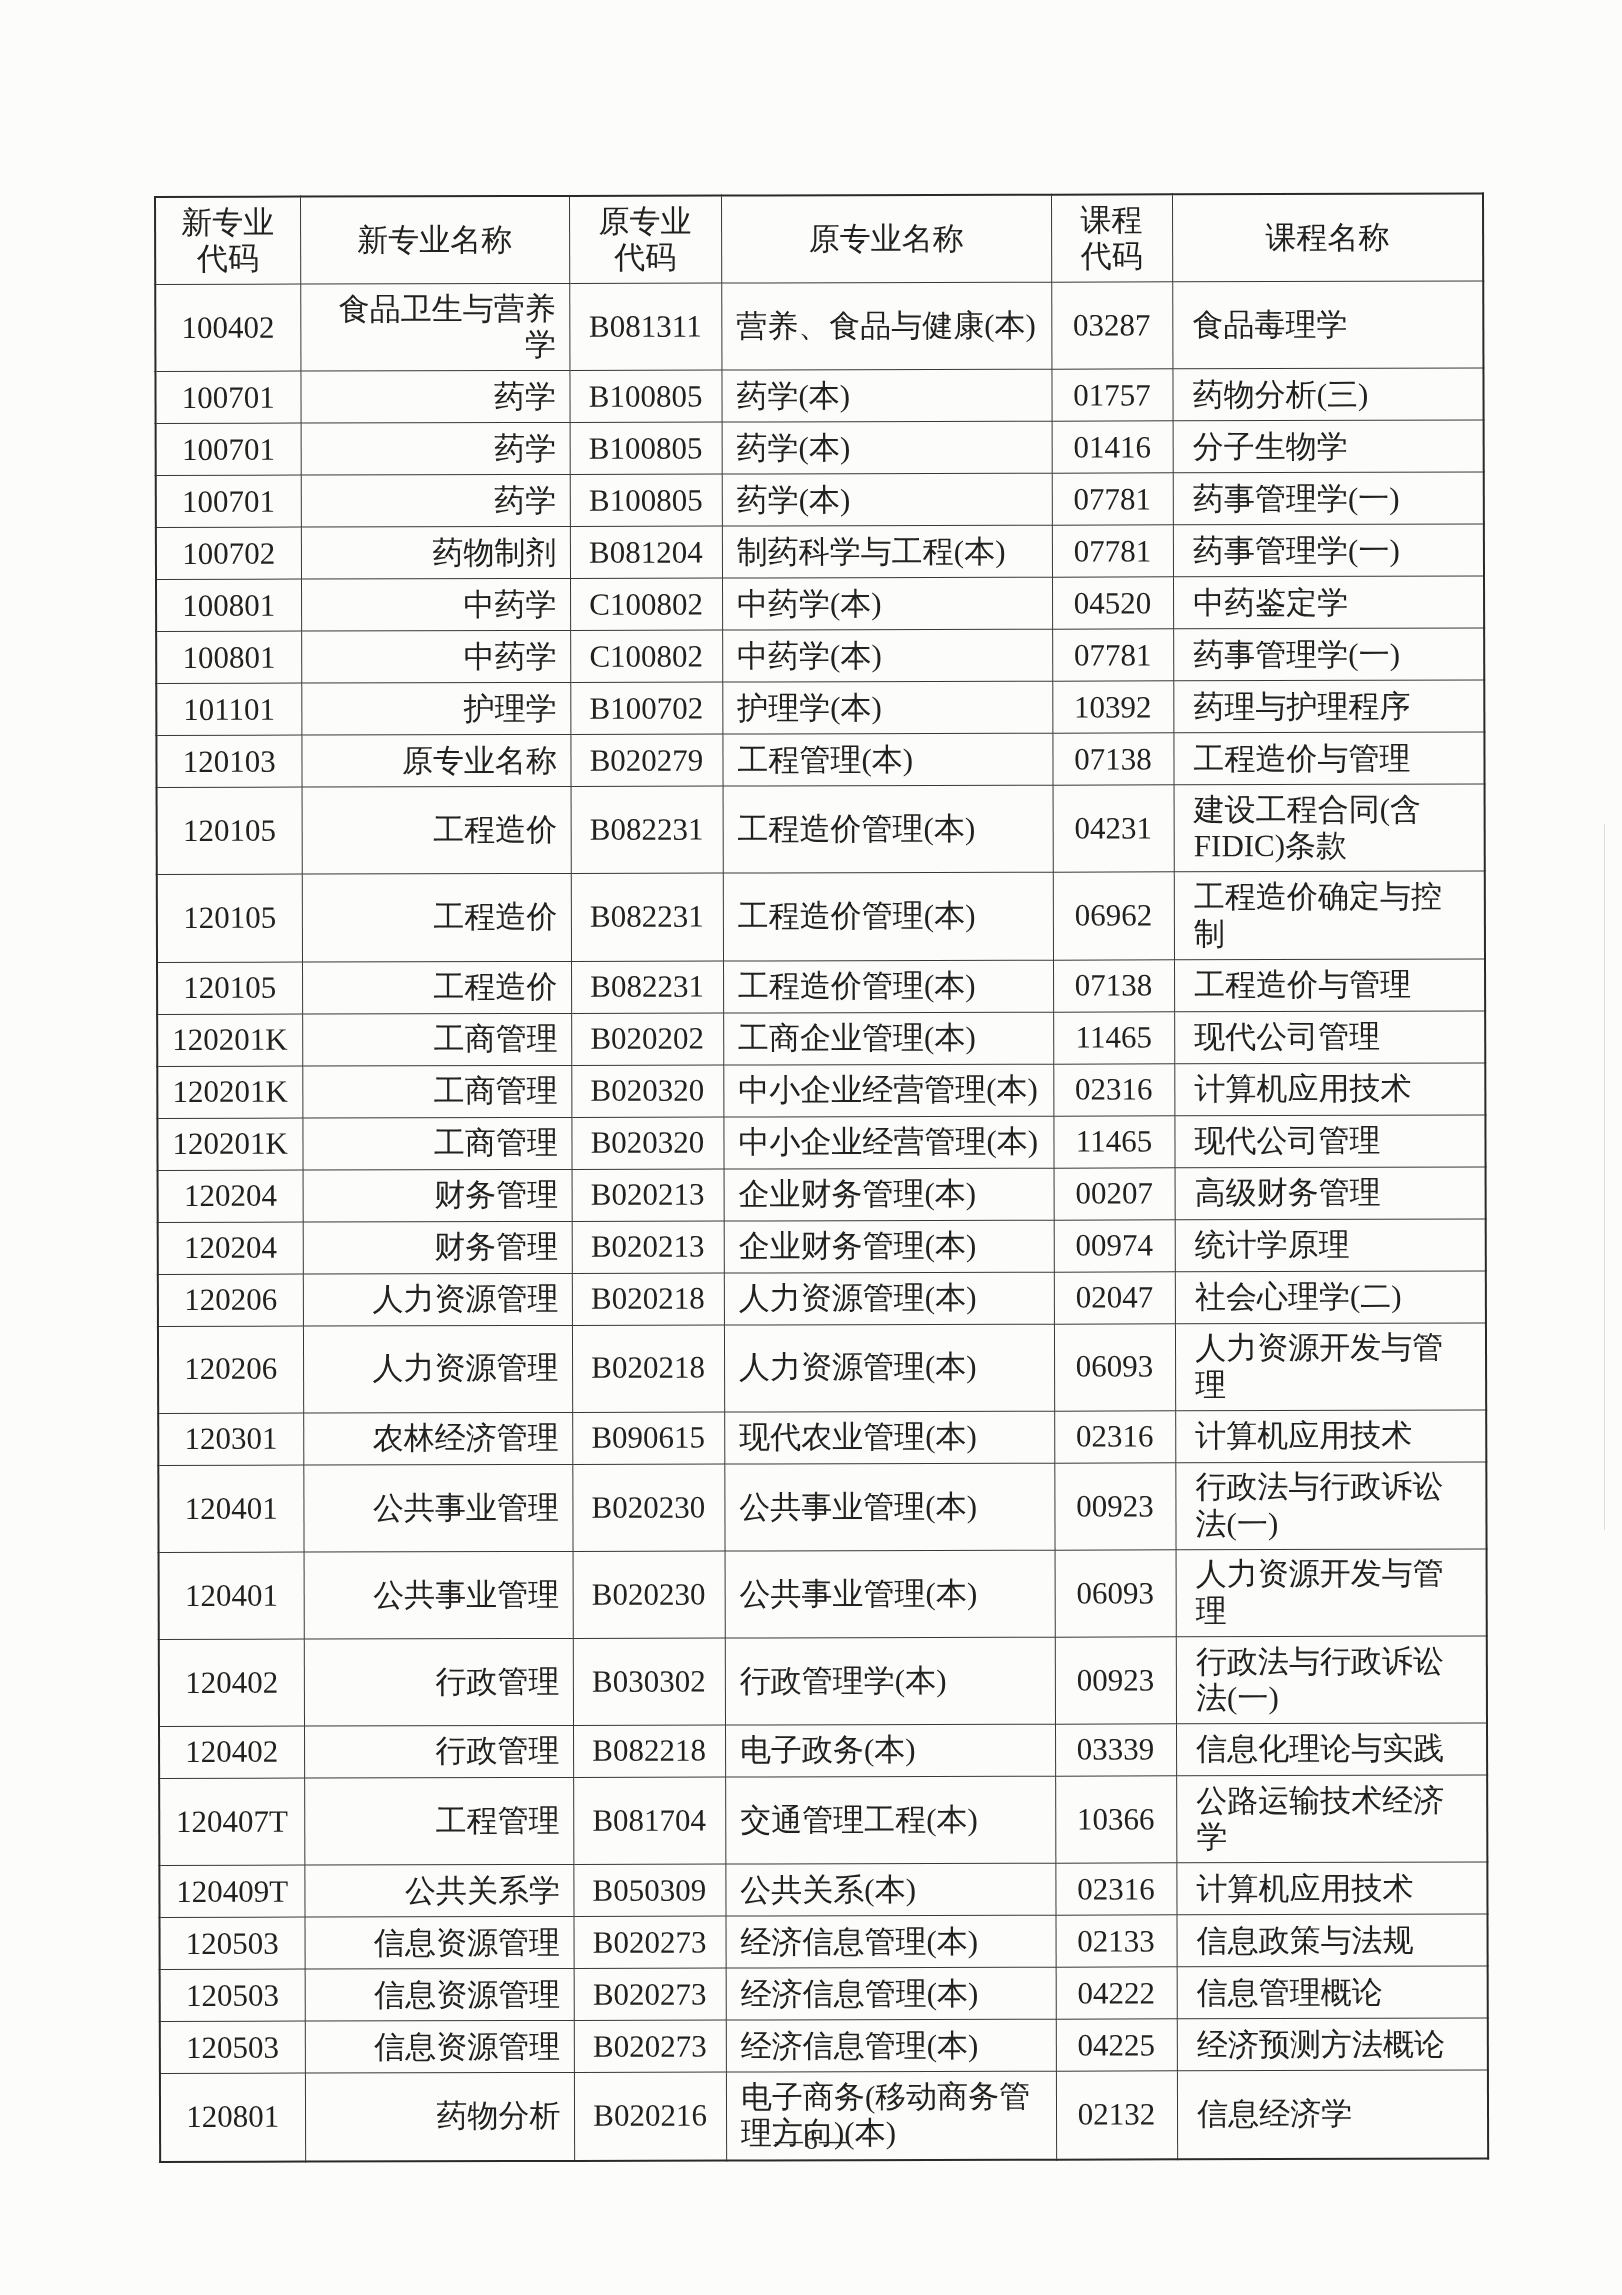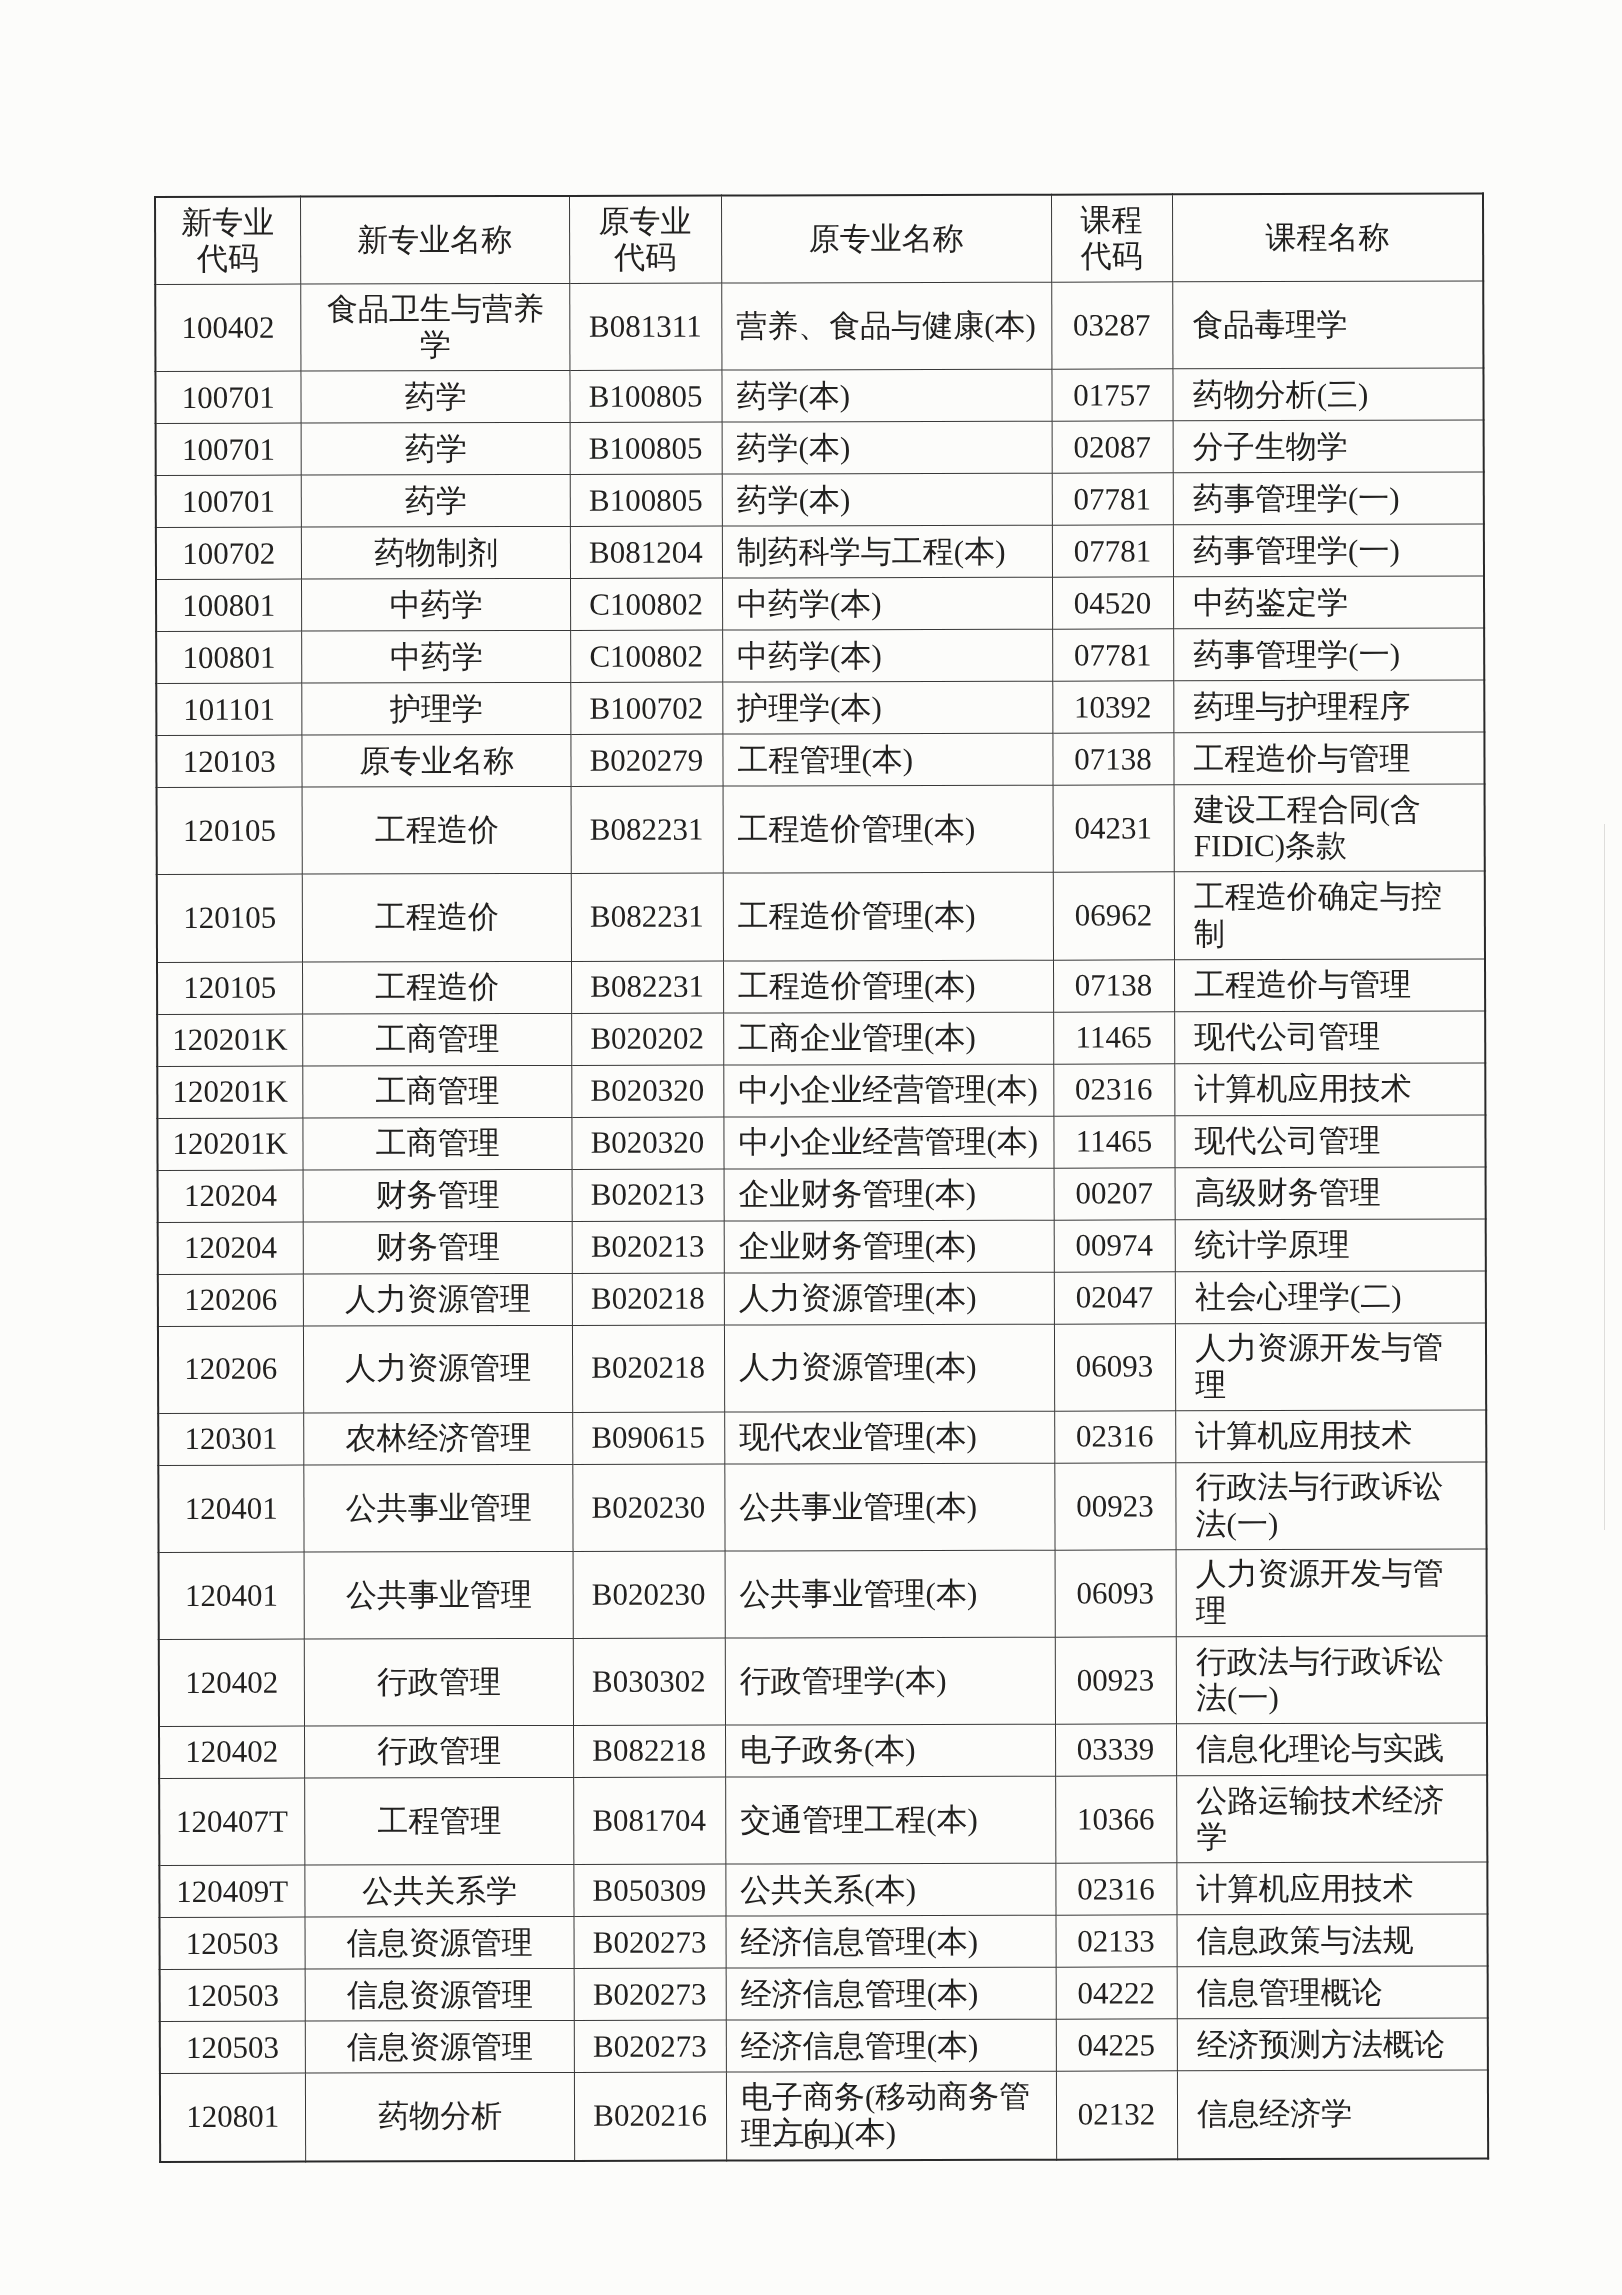--- a/index.html
+++ b/index.html
@@ -54,21 +54,21 @@
   tbody tr { height: 52px; }
   
   tbody td:nth-child(1),
   tbody td:nth-child(3),
   tbody td:nth-child(5) {
     text-align: center;
     padding-left: 2.6px;
     padding-right: 2.6px;
   }
   
-  tbody td:nth-child(2) { padding-left: 14.4px; padding-right: 13px; text-align: center; }
+  tbody td:nth-child(2) { padding-left: 14.4px; padding-right: 13px; text-align: right; }
   tbody td:nth-child(4) { padding-left: 14.4px; padding-right: 10.5px; text-align: left; }
   tbody td:nth-child(6) { padding-left: 19.6px; padding-right: 34px; text-align: left; }
   .page-number {
     position: absolute;
     left: 0;
     top: 2124px;
     width: 1623px;
     text-align: center;
     font-size: 27.5px;
     letter-spacing: 1.3px;
@@ -127,21 +127,21 @@
             <td>B100805</td>
             <td>药学(本)</td>
             <td>01757</td>
             <td>药物分析(三)</td>
           </tr>
           <tr>
             <td>100701</td>
             <td>药学</td>
             <td>B100805</td>
             <td>药学(本)</td>
-            <td>02087</td>
+            <td>01416</td>
             <td>分子生物学</td>
           </tr>
           <tr>
             <td>100701</td>
             <td>药学</td>
             <td>B100805</td>
             <td>药学(本)</td>
             <td>07781</td>
             <td>药事管理学(一)</td>
           </tr>

